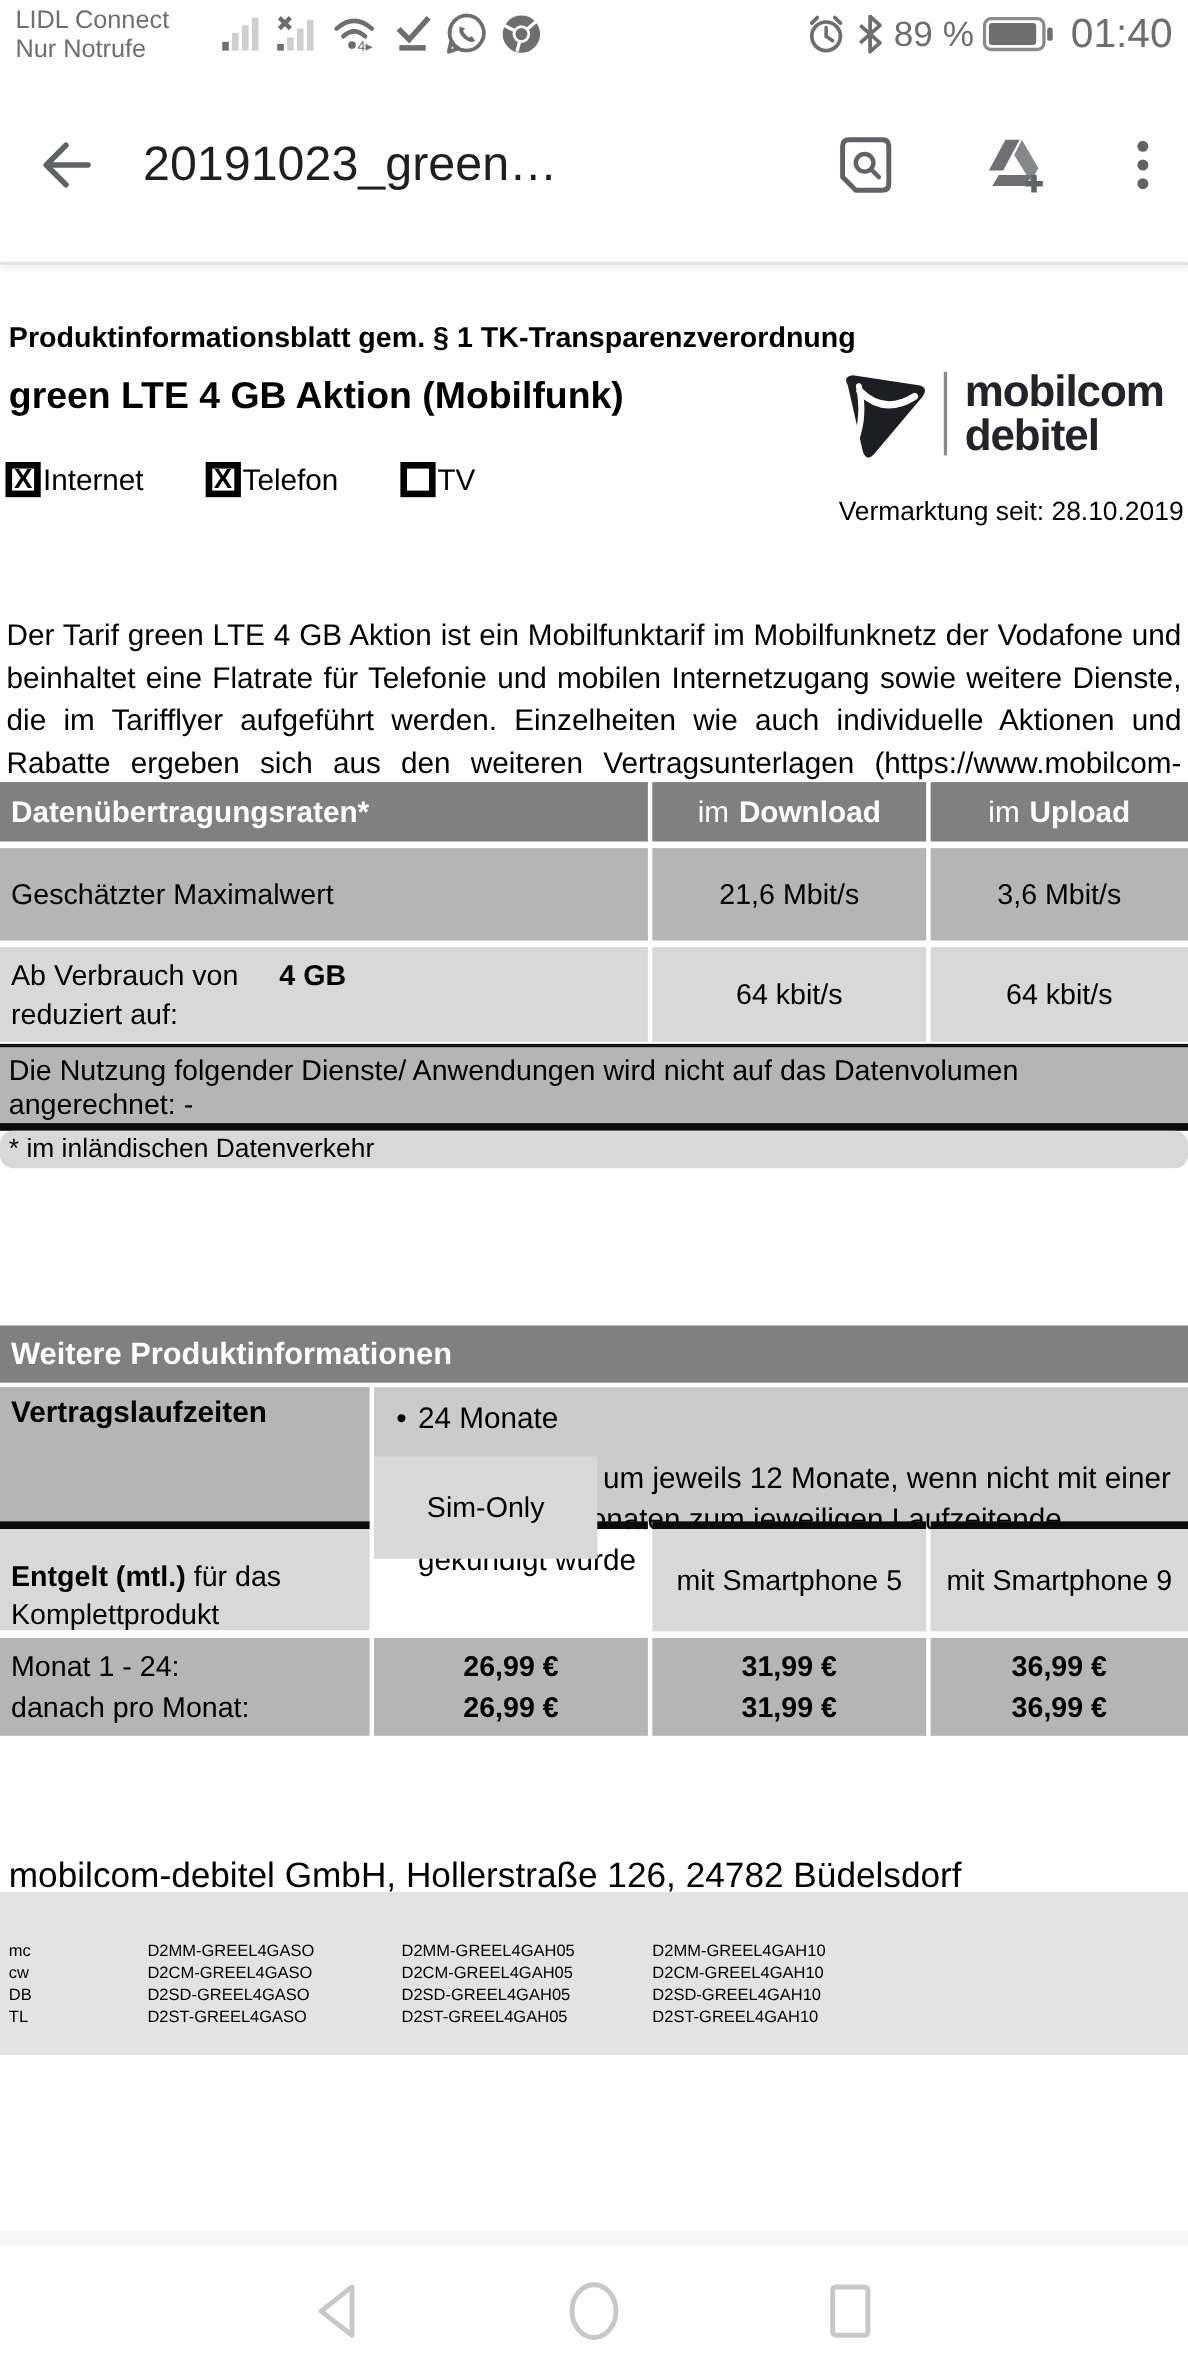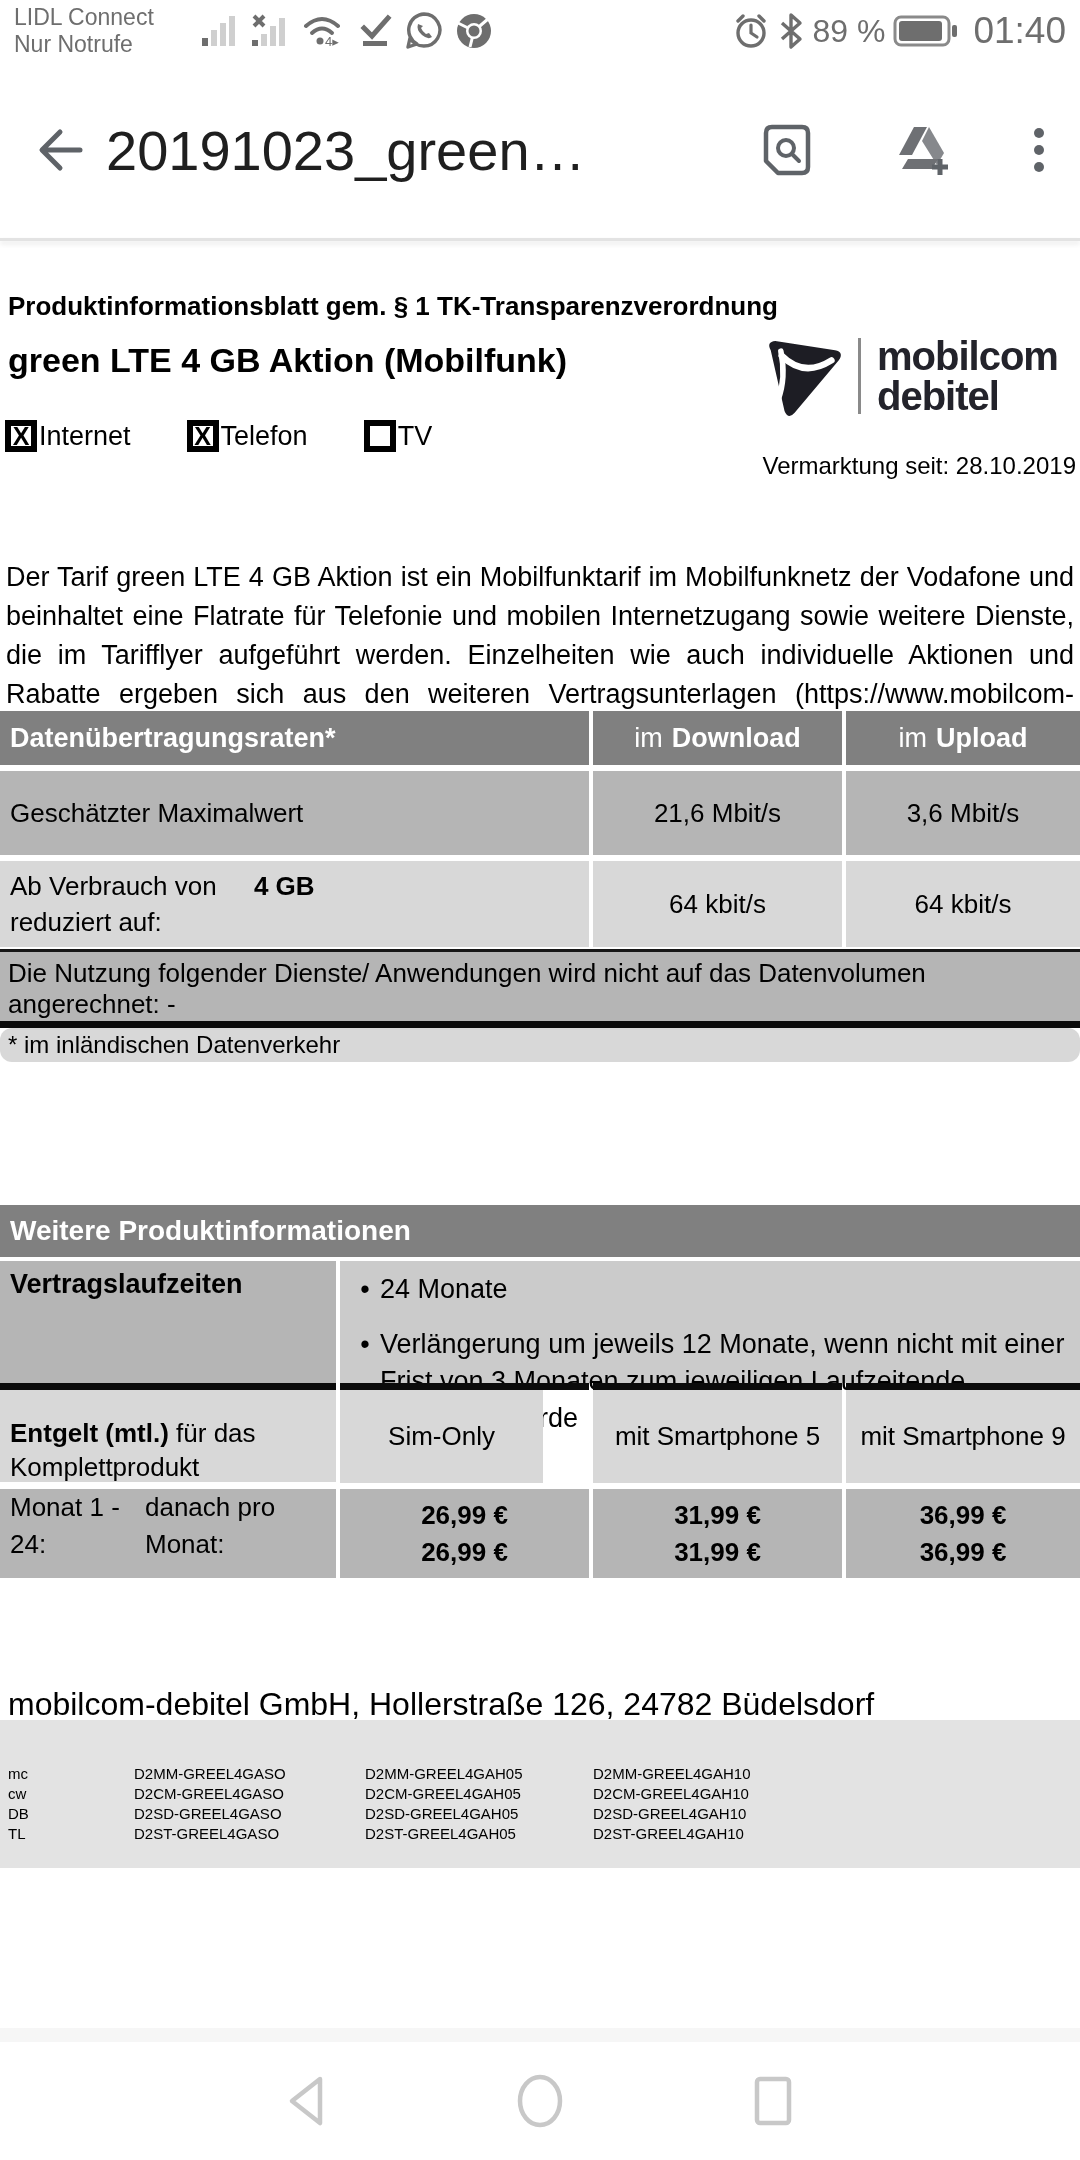--- a/index.html
+++ b/index.html
@@ -12,21 +12,21 @@
   .status-bar{top:0;left:0;right:0;height:62px;display:flex;align-items:center;
     padding:0 14px;box-sizing:border-box;color:var(--statusbar-gray,#6e6e6e);background:#fff;}
   .carrier{font-size:23px;line-height:27px;margin-left:0;}
   .sb-left-icons{display:flex;align-items:center;gap:10px;margin-left:46px;}
   .sb-right{display:flex;align-items:center;gap:8px;margin-left:auto;}
   .sb-percent{font-size:32px;}
   .sb-time{font-size:37px;margin-left:6px;}
   
   .toolbar{top:62px;left:0;right:0;height:176px;display:flex;align-items:center;
     padding:0 34px;box-sizing:border-box;background:#fff;}
-  .tb-title{font-size:56px;color:#1f1f1f;margin-left:20px;white-space:nowrap;}
+  .tb-title{font-size:44px;color:#1f1f1f;margin-left:44px;white-space:nowrap;}
   .tb-icons{display:flex;align-items:center;margin-left:auto;gap:82px;}
   .tb-divider{top:238px;left:0;right:0;height:3px;background:#e3e3e3;
     box-shadow:0 3px 5px rgba(0,0,0,.10);}
   
   .preamble{left:8px;top:291px;font-size:26px;font-weight:bold;}
   .product-title{left:8px;top:341px;font-size:34px;font-weight:bold;}
   .cb-row{left:5px;top:420px;display:flex;align-items:center;}
   .cb-group{display:flex;align-items:center;margin-right:56px;}
   .cb-box{width:32px;height:32px;border:6px solid #000;box-sizing:border-box;
     display:flex;align-items:center;justify-content:center;font-size:25px;font-weight:bold;line-height:1;}
@@ -262,25 +262,25 @@
 
     <div class="cell thick" style="left:0;top:1383px;width:336px;height:7px;"></div>
     <div class="cell thick" style="left:340px;top:1383px;width:249px;height:7px;"></div>
     <div class="cell thick" style="left:593px;top:1383px;width:249px;height:7px;"></div>
     <div class="cell thick" style="left:846px;top:1383px;width:234px;height:7px;"></div>
 
     <div class="cell bg-light" style="left:0;top:1390px;width:336px;height:92px;padding:26px 6px 0 10px;font-size:26px;line-height:34px;">
       <b>Entgelt (mtl.)</b><span> für das Komplettprodukt</span>
       <div>(Listenpreis)</div>
     </div>
-    <div class="cell bg-light vcenter" style="left:340px;top:1390px;width:203px;height:93px;">Sim-Only</div>
+    <div class="cell bg-light vcenter" style="left:340px;top:1324px;width:203px;height:93px;">Sim-Only</div>
     <div class="cell bg-light vcenter" style="left:593px;top:1390px;width:249px;height:93px;">mit Smartphone 5</div>
     <div class="cell bg-light vcenter" style="left:846px;top:1390px;width:234px;height:93px;">mit Smartphone 9</div>
 
-    <div class="cell bg-med" style="left:0;top:1489px;width:336px;height:89px;display:flex;flex-direction:row;justify-content:center;padding-left:10px;">
+    <div class="cell bg-med" style="left:0;top:1489px;width:336px;height:89px;display:flex;flex-direction:column;justify-content:center;padding-left:10px;">
       <div class="label-lines">Monat 1 - 24:</div>
       <div class="label-lines">danach pro Monat:</div>
     </div>
     <div class="cell bg-med" style="left:340px;top:1489px;width:249px;height:89px;display:flex;flex-direction:column;justify-content:center;">
       <div class="price-lines">26,99 €</div>
       <div class="price-lines">26,99 €</div>
     </div>
     <div class="cell bg-med" style="left:593px;top:1489px;width:249px;height:89px;display:flex;flex-direction:column;justify-content:center;">
       <div class="price-lines">31,99 €</div>
       <div class="price-lines">31,99 €</div>

